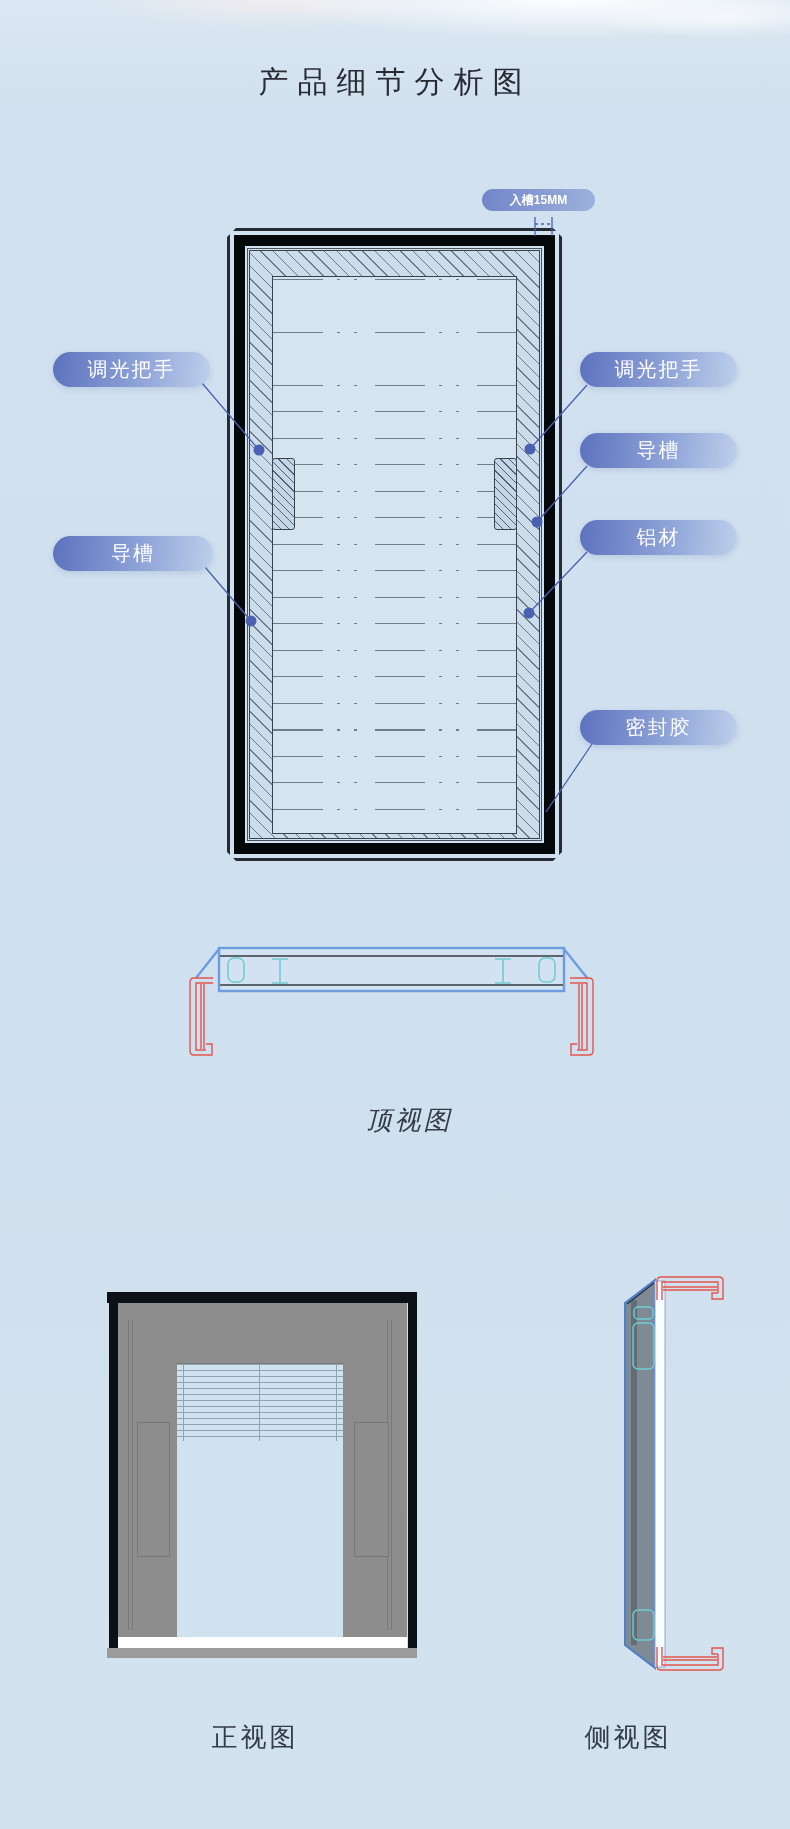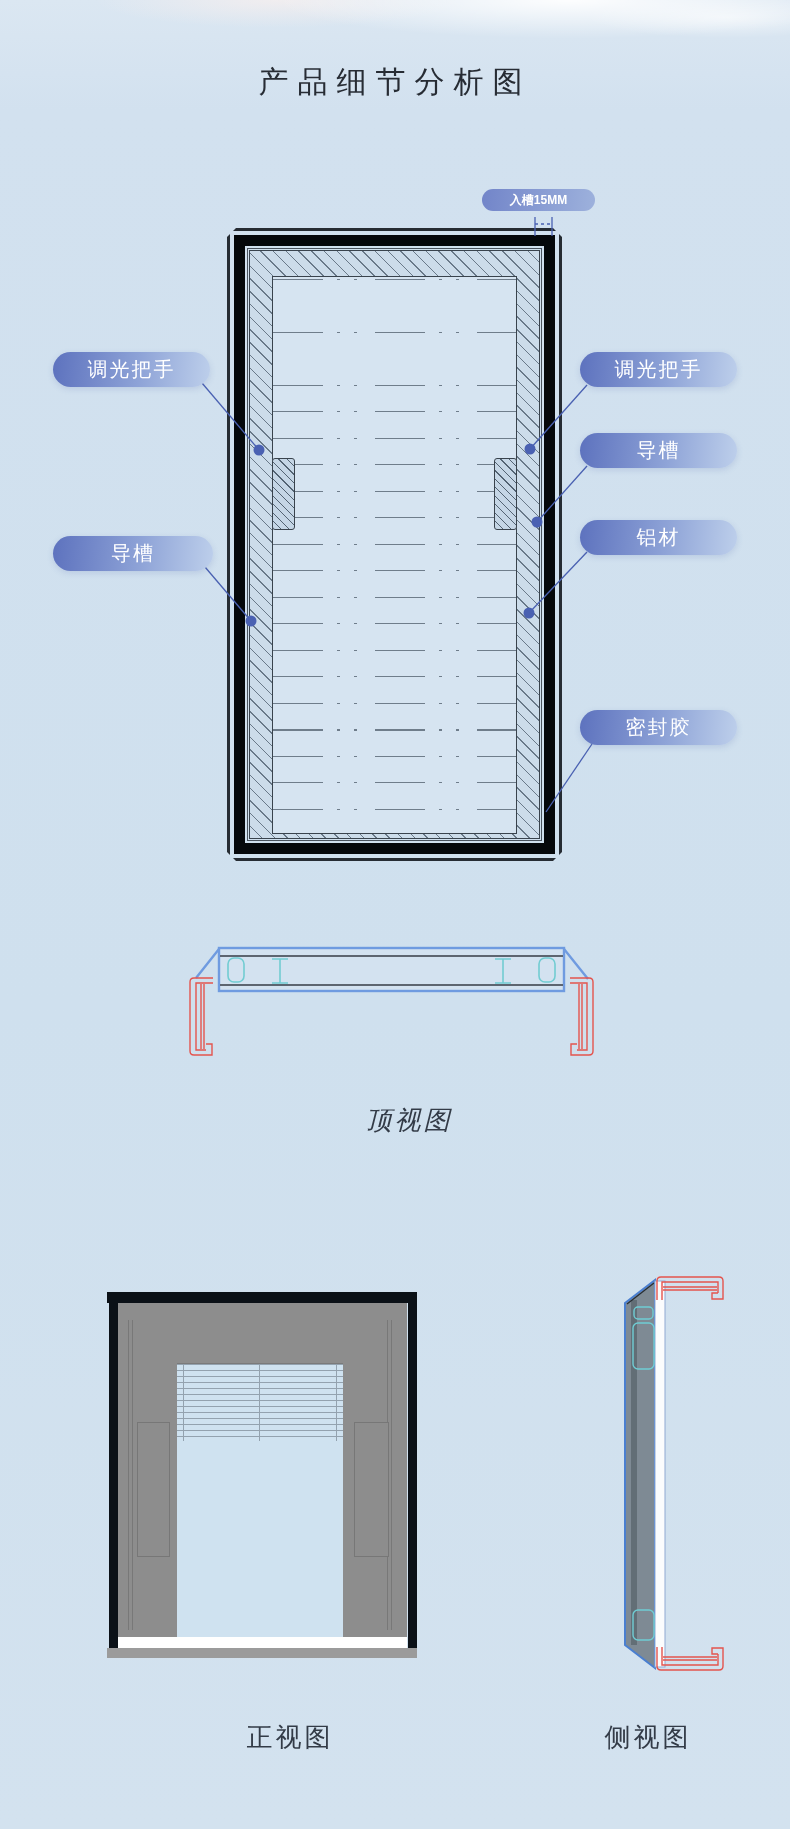--- a/index.html
+++ b/index.html
@@ -133,35 +133,35 @@
   <div class="fv fv-groove" style="left:391px;"></div>
   <div class="fv fv-rect" style="left:137px;width:31px;"></div>
   <div class="fv fv-rect" style="left:354px;width:33px;"></div>
   <div class="fv fv-open"></div>
   <div class="fv fv-blinds"></div>
   <div class="fv fv-cord" style="left:183px;"></div>
   <div class="fv fv-cord" style="left:259px;"></div>
   <div class="fv fv-cord" style="left:336px;"></div>
   <div class="fv fv-sill"></div>
   <div class="fv fv-botbar"></div>
-  <div class="view-label" style="left:255px;top:1720px;margin-left:35px;">正视图</div>
+  <div class="view-label" style="left:255px;top:1720px;">正视图</div>
 
   <svg class="overlay" style="left:600px;top:1265px;" width="150" height="415" viewBox="600 1265 150 415">
     <polygon points="625,1303 655,1280 655,1668 625,1645" fill="#7e8a94" stroke="#4a7fd0" stroke-width="2"></polygon>
     <rect x="631" y="1300" width="6" height="345" fill="#5d6871" opacity="0.85"></rect>
     <path d="M627,1304 L654,1283" stroke="#262d34" stroke-width="1.2" fill="none"></path>
     <rect x="655" y="1281" width="10" height="386" fill="#fbfcfd" stroke="#8fa9d1" stroke-width="1"></rect>
     <g stroke="#6fcdd4" stroke-width="1.4" fill="none">
       <rect x="634" y="1307" width="19" height="12" rx="4"></rect>
       <rect x="633" y="1323" width="21" height="46" rx="5"></rect>
       <rect x="633" y="1610" width="21" height="30" rx="5"></rect>
     </g>
     <g stroke="#e4544e" stroke-width="1.4" fill="none">
       <path d="M657,1300 V1281 Q657,1277 661,1277 H719 Q723,1277 723,1281 V1299 H712 V1293 H718"></path>
       <path d="M662,1300 V1282 H718 V1293"></path>
       <path d="M663,1287 H717 M663,1290 H717"></path>
       <path d="M657,1647 V1666 Q657,1670 661,1670 H719 Q723,1670 723,1666 V1648 H712 V1654 H718"></path>
       <path d="M662,1647 V1665 H718 V1654"></path>
       <path d="M663,1660 H717 M663,1657 H717"></path>
     </g>
   </svg>
-  <div class="view-label" style="left:648px;top:1720px;">侧视图</div>
+  <div class="view-label" style="left:628px;top:1720px;">侧视图</div>
 </div>
 
 </body></html>

